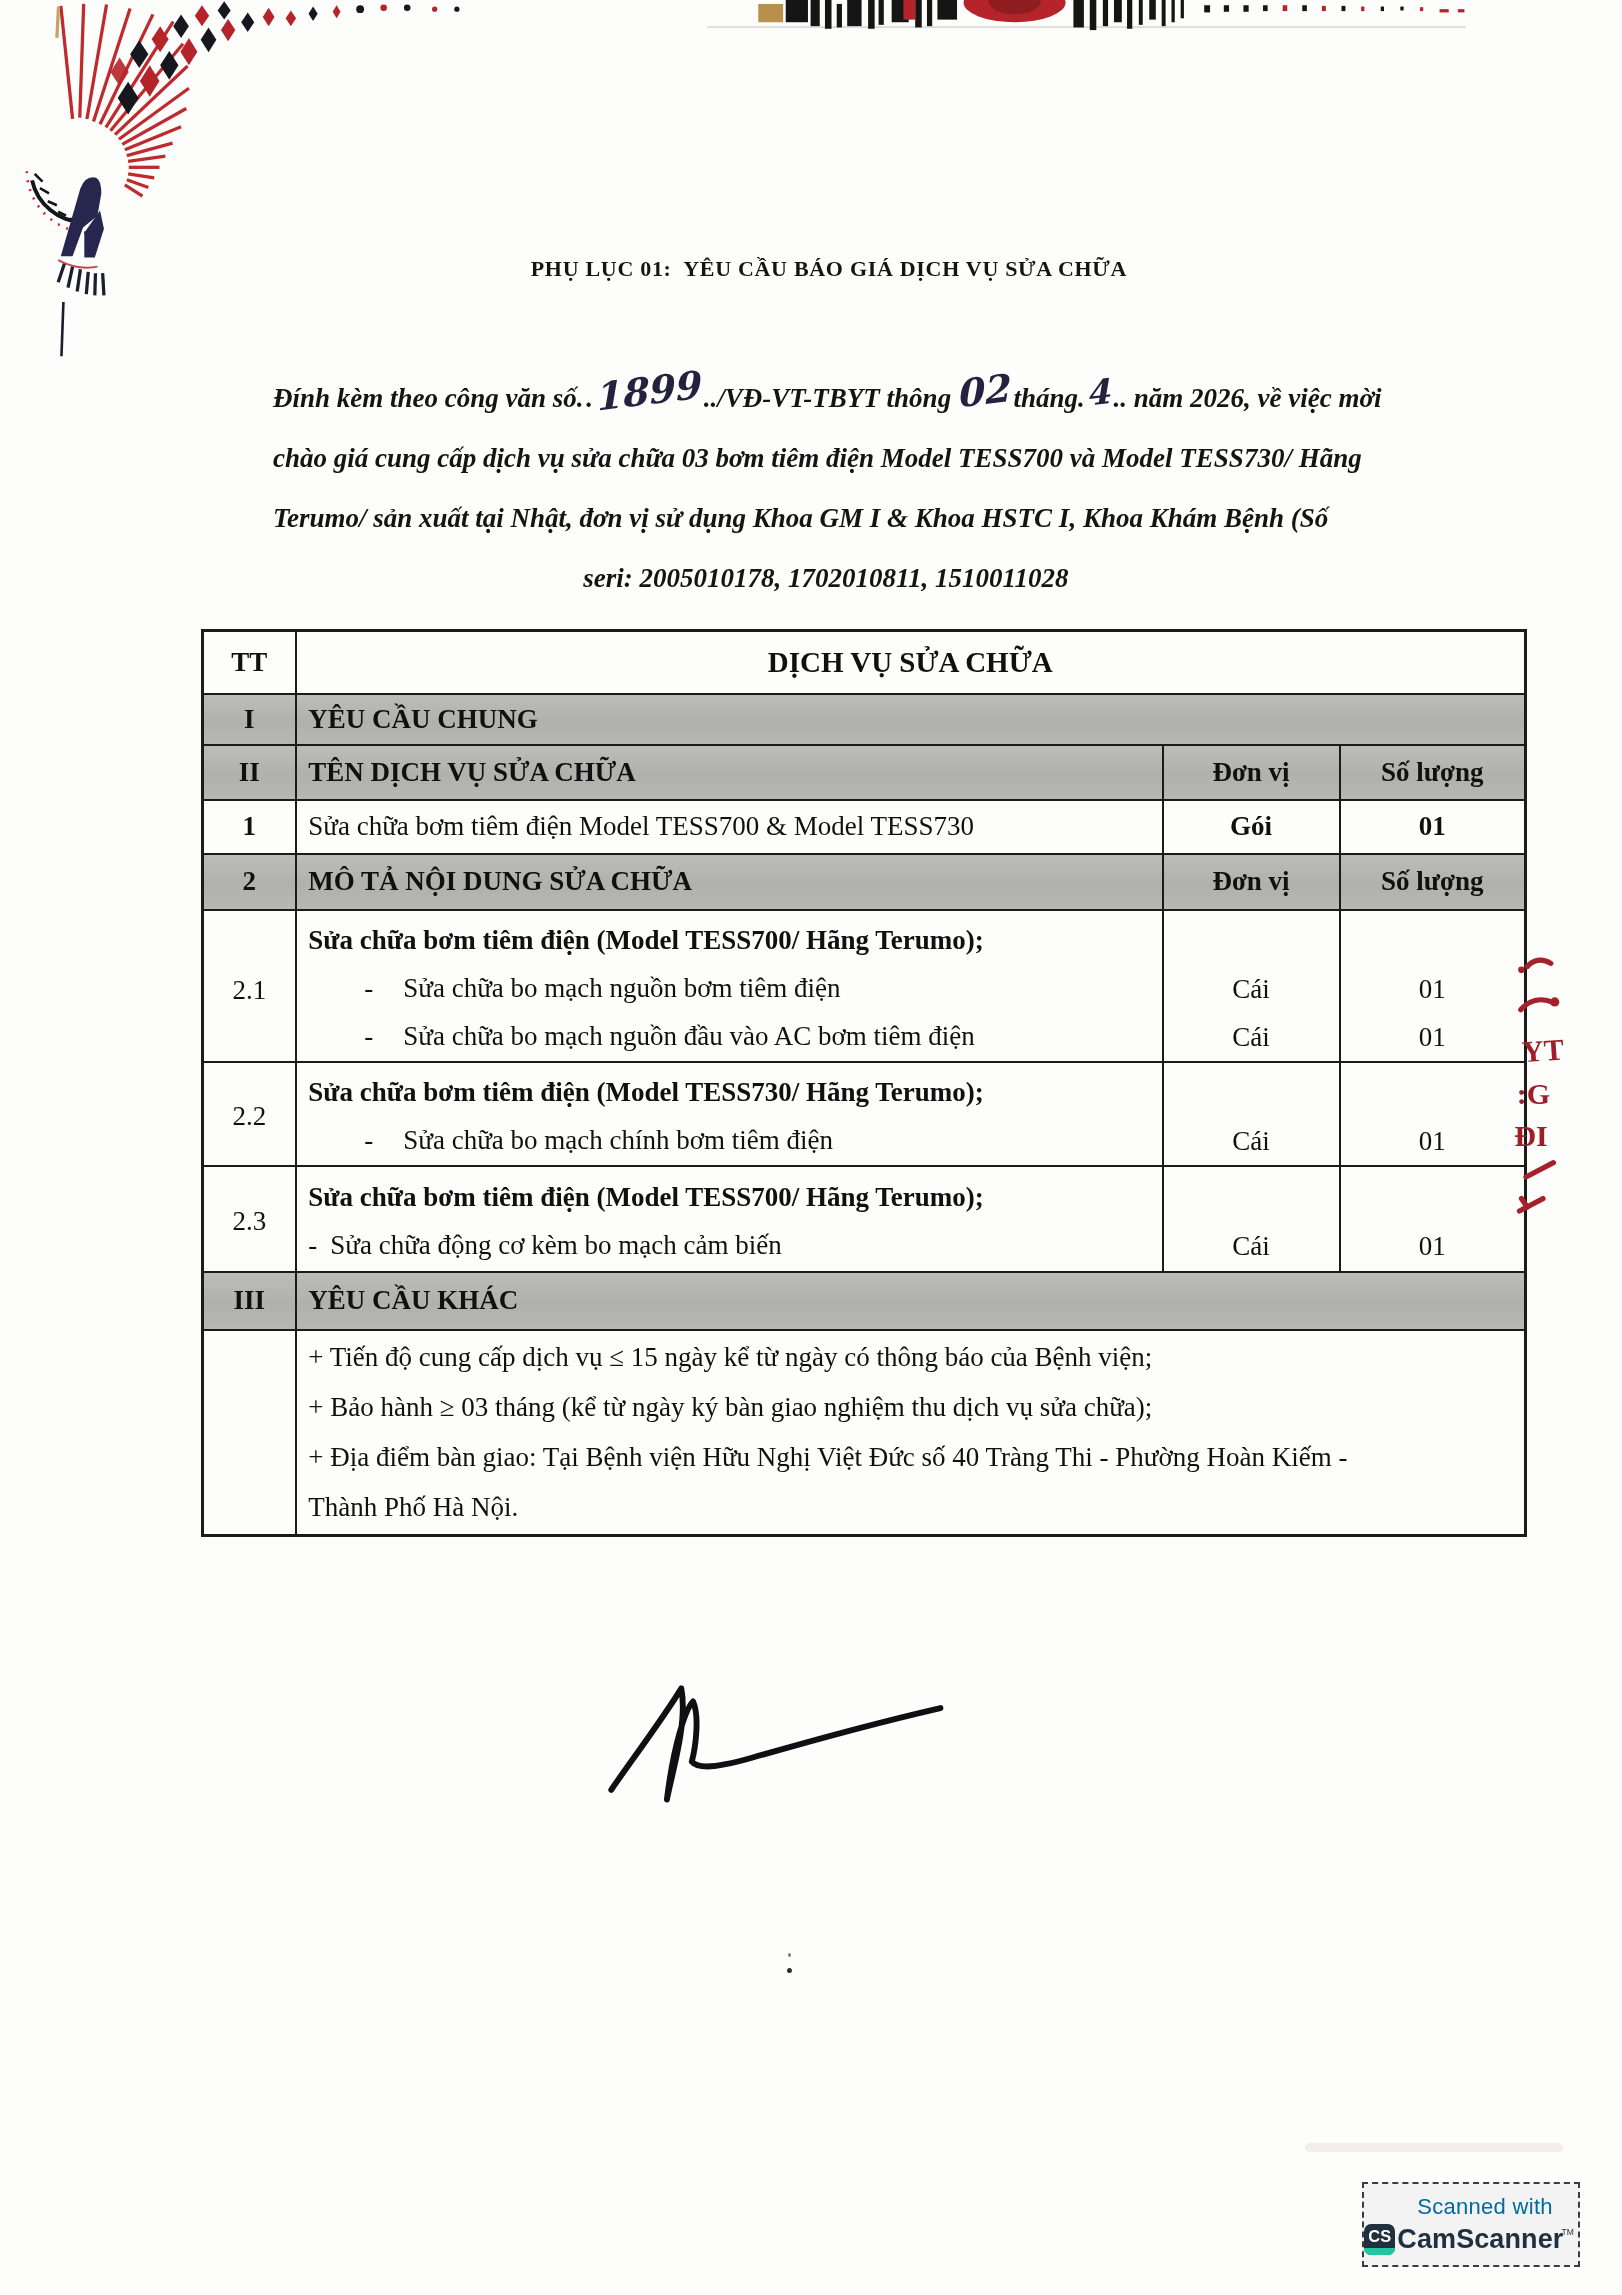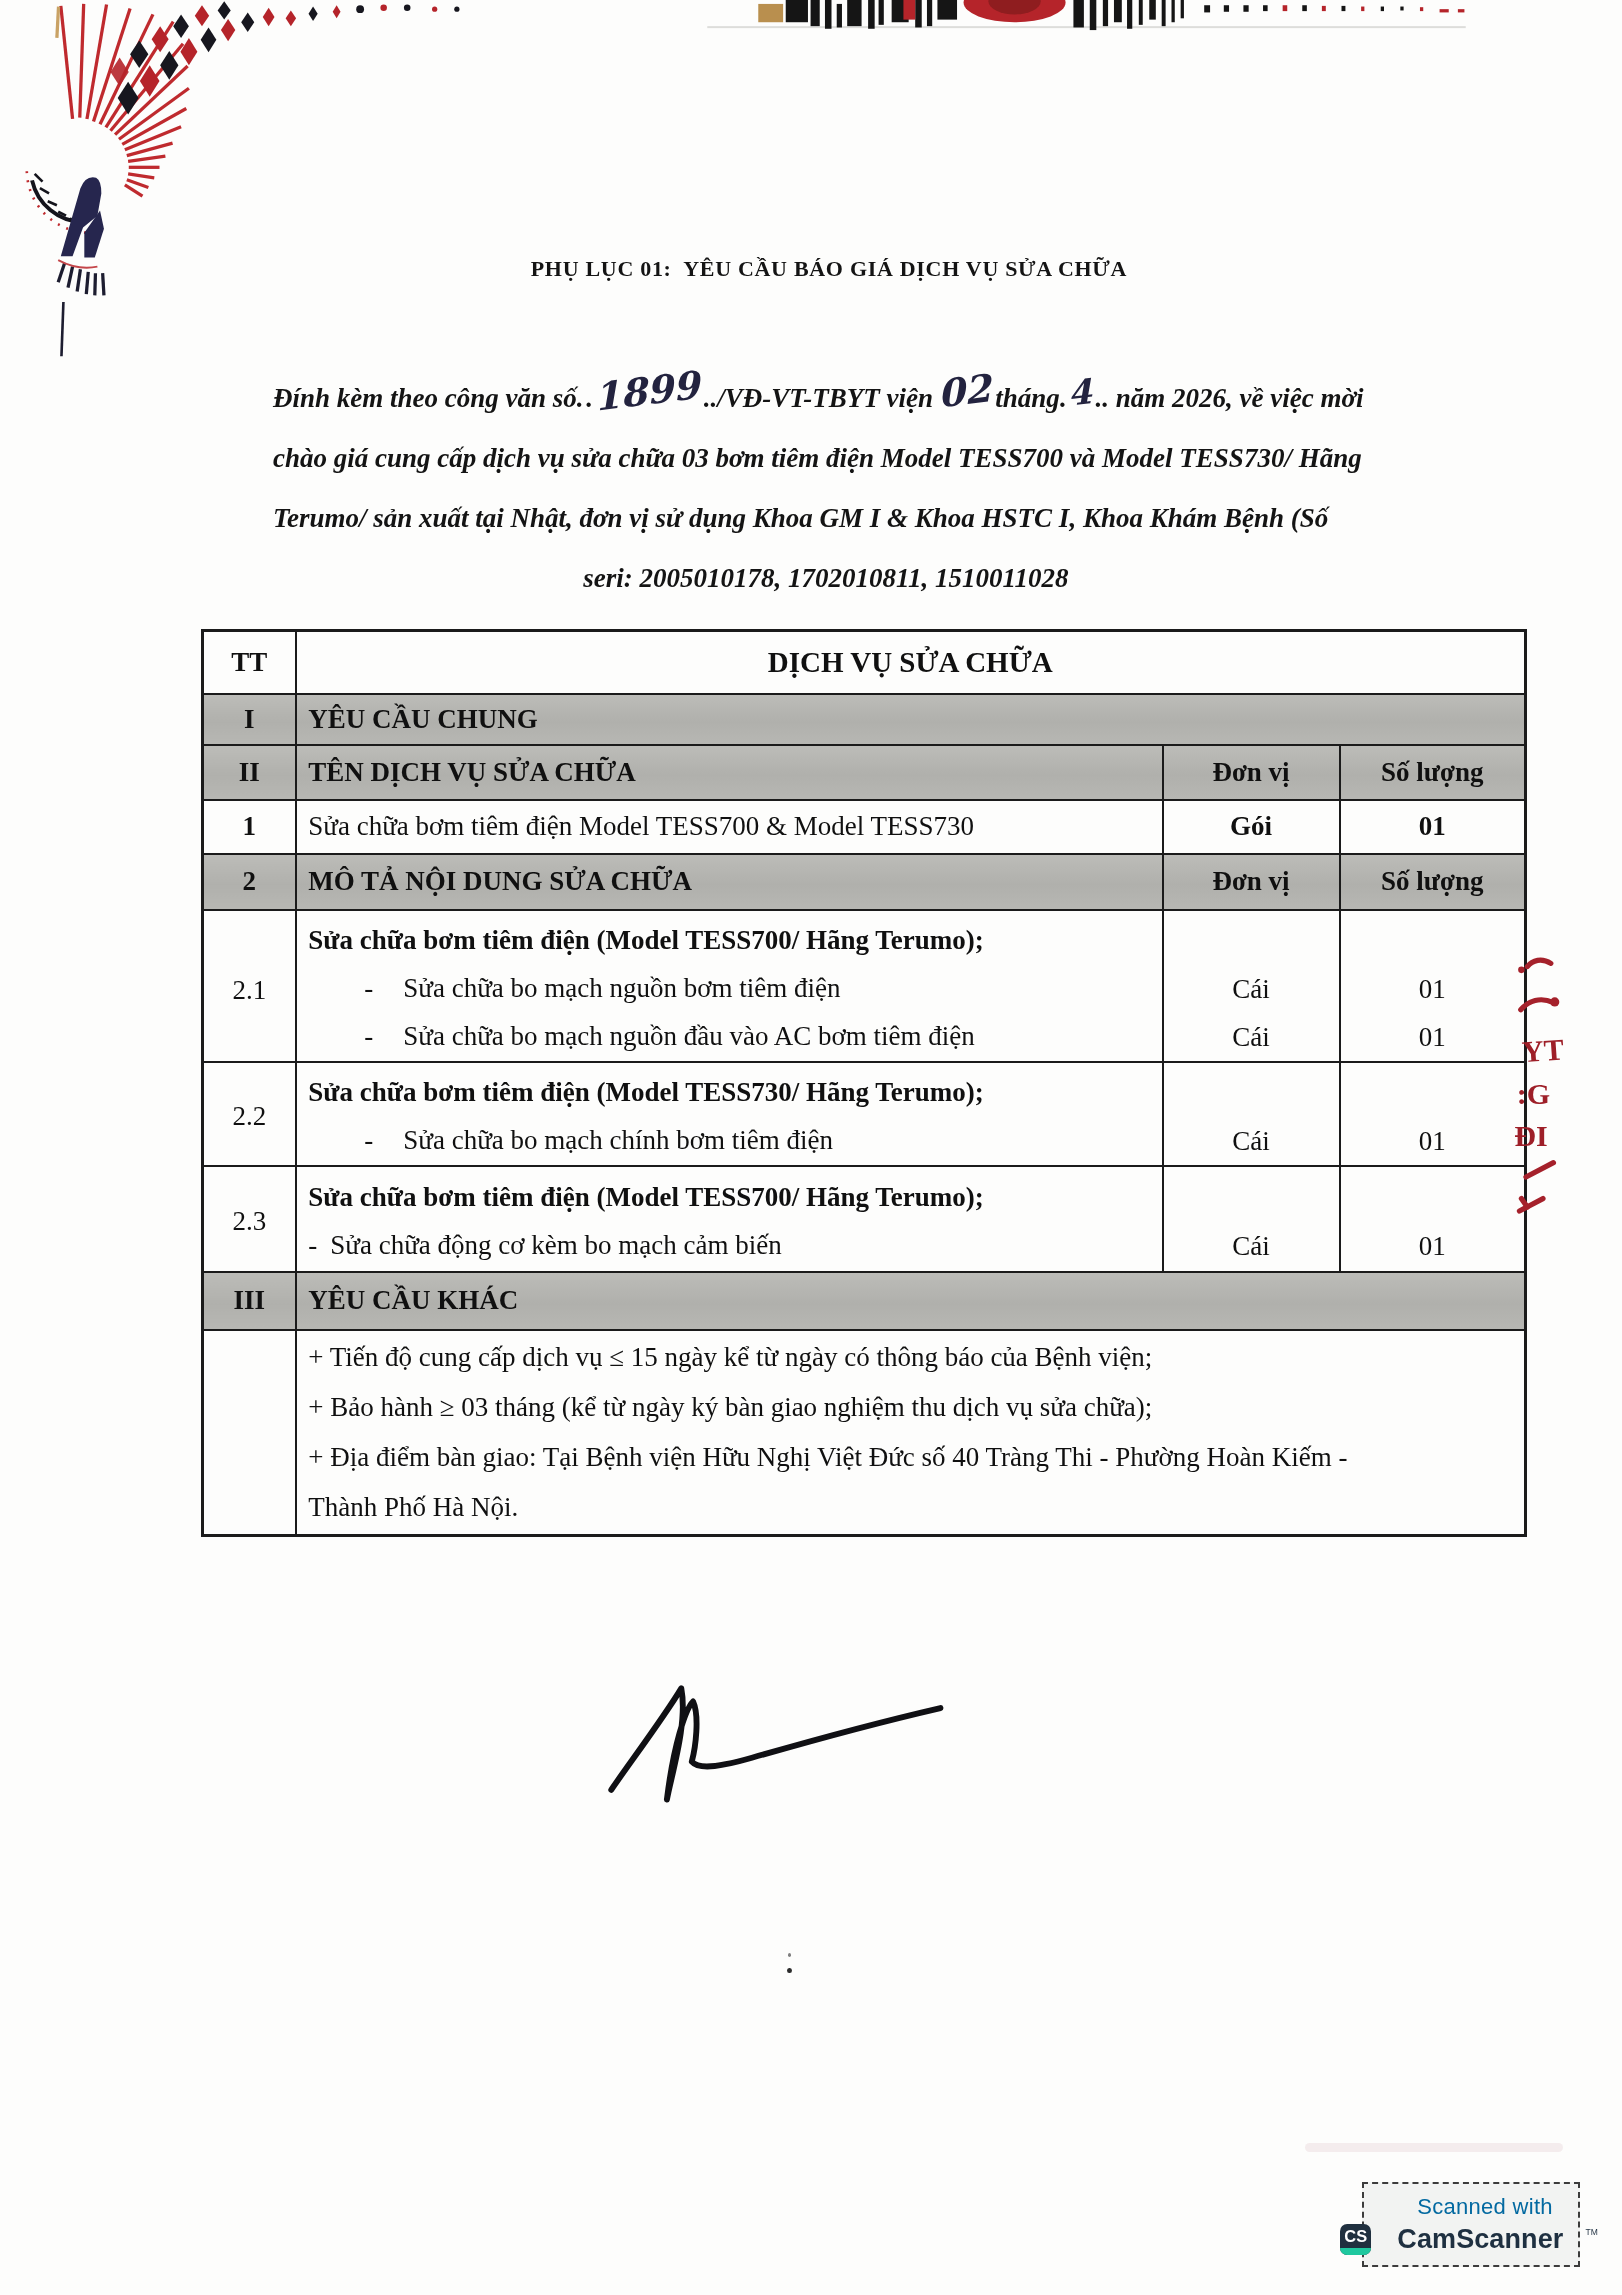--- a/index.html
+++ b/index.html
@@ -62,21 +62,21 @@
   .stamp{top:947px;left:1514px;}
 
   
   .badge{
     top:2182px;left:1362px;width:218px;height:85px;box-sizing:border-box;
     background:#f2f3f2;border:2px dashed #3c3c3c;
     display:flex;flex-direction:column;align-items:center;justify-content:center;gap:3.9px;
     font-family:"Liberation Sans","DejaVu Sans",sans-serif;
   }
   .badge-line1{color:#0369a1;font-size:22px;letter-spacing:0.3px;margin-left:28px;}
-  .badge-line2{display:flex;align-items:center;gap:26px;}
+  .badge-line2{display:flex;align-items:center;gap:2px;}
   .cs-icon{
     width:31px;height:31px;border-radius:7.2px;background:#20303f;position:relative;
     display:flex;align-items:center;justify-content:center;overflow:hidden;flex:0 0 auto;
   }
   .cs-txt{color:#fff;font-weight:bold;font-size:16.4px;letter-spacing:0.3px;position:relative;top:-2.6px;}
   .cs-strip{position:absolute;bottom:0;left:0;width:100%;height:7.2px;background:#1fc89f;}
   .cs-brand{color:#1f3041;font-weight:bold;font-size:27px;letter-spacing:0.1px;}
   .cs-tm{color:#1f3041;font-size:8.5px;position:relative;top:-7.9px;left:-3.9px;}
   .streak{top:2143px;left:1305px;width:258px;height:9.2px;background:#efe3e5;border-radius:5.2px;opacity:.65;}
 </style>
@@ -197,21 +197,21 @@
     <rect x="1148" y="14" width="10" height="5"></rect>
   </g>
   <ellipse cx="470" cy="2" rx="40" ry="20" fill="#8f1d1f"></ellipse>
   <rect x="78" y="6" width="38" height="28" fill="#b98f4e"></rect>
 </svg>
 
 <div class="abs title">PHỤ LỤC 01:  YÊU CẦU BÁO GIÁ DỊCH VỤ SỬA CHỮA</div>
 
 <div class="abs intro">
   <div class="ln">
-    <span>Đính kèm theo công văn số</span><span class="dots">..</span><span class="hand">1899</span><span>../VĐ-VT-TBYT viện</span>
+    <span>Đính kèm theo công văn số</span><span class="dots">..</span><span class="hand">1899</span><span>../VĐ-VT-TBYT thông</span>
     <span class="hand">02</span><span>tháng</span><span class="dots">.</span><span class="hand small">4</span><span>.. năm 2026, về việc mời</span>
   </div>
   <div class="ln">chào giá cung cấp dịch vụ sửa chữa 03 bơm tiêm điện Model TESS700 và Model TESS730/ Hãng</div>
   <div class="ln">Terumo/ sản xuất tại Nhật, đơn vị sử dụng Khoa GM I  &amp; Khoa HSTC I, Khoa Khám Bệnh (Số</div>
   <div class="ln ln4">seri: 2005010178, 1702010811, 1510011028</div>
 </div>
 
 <table class="main">
   <colgroup>
       <col style="width:93px">

